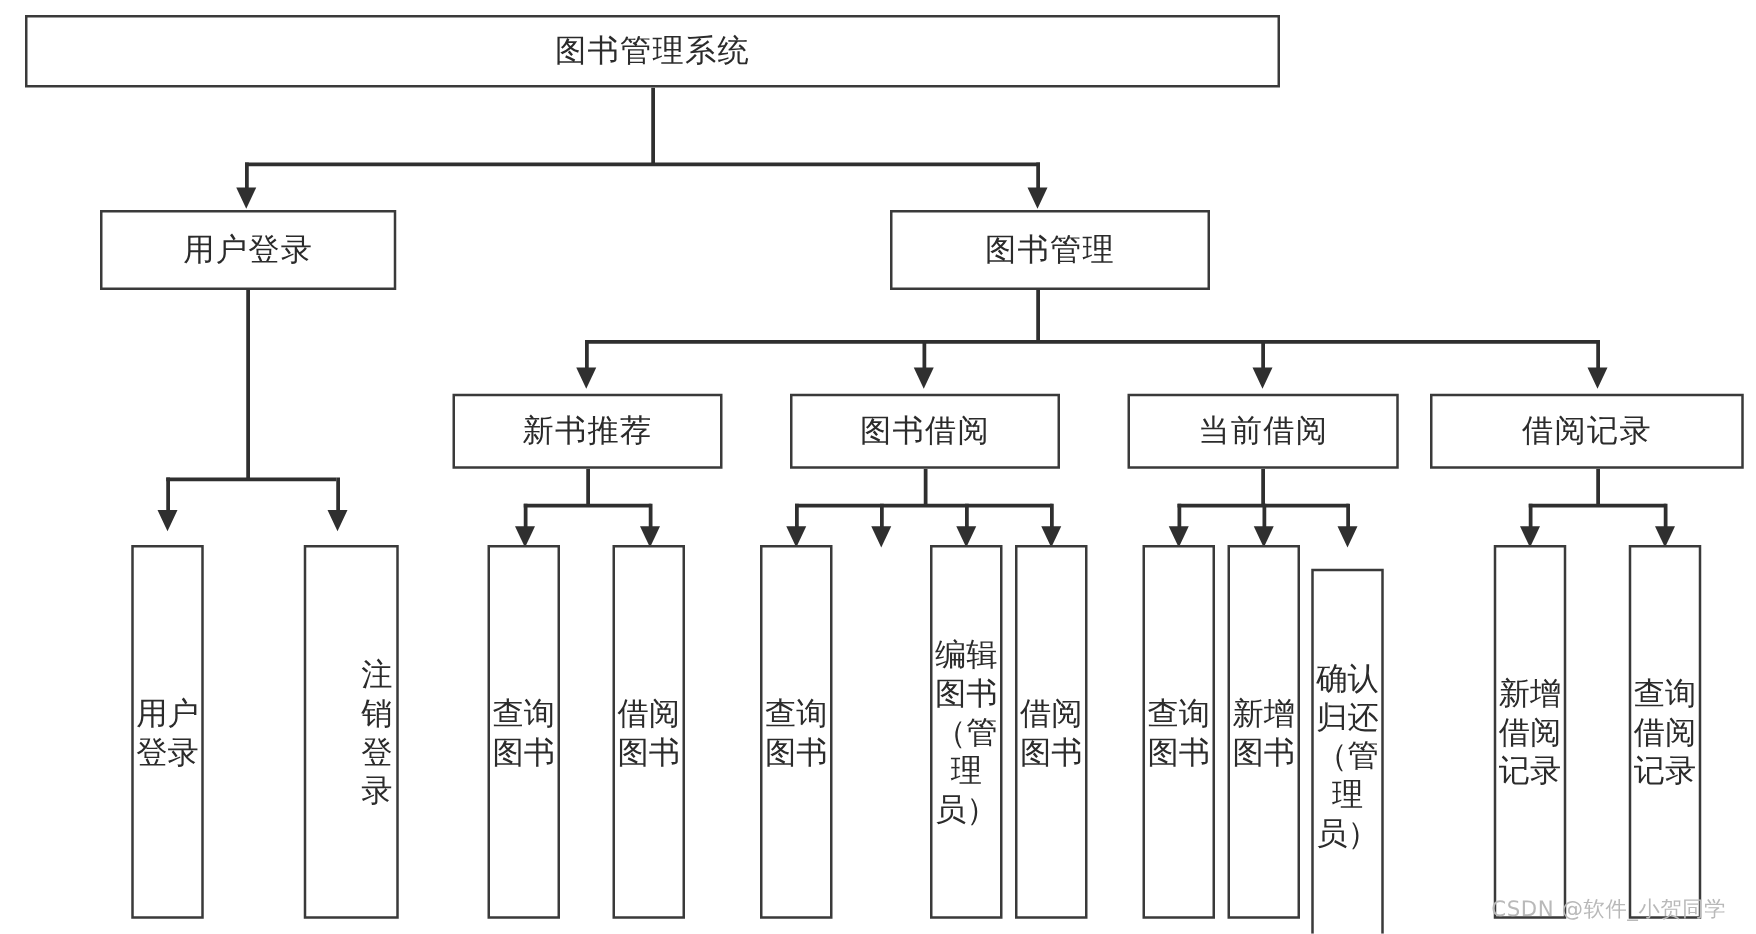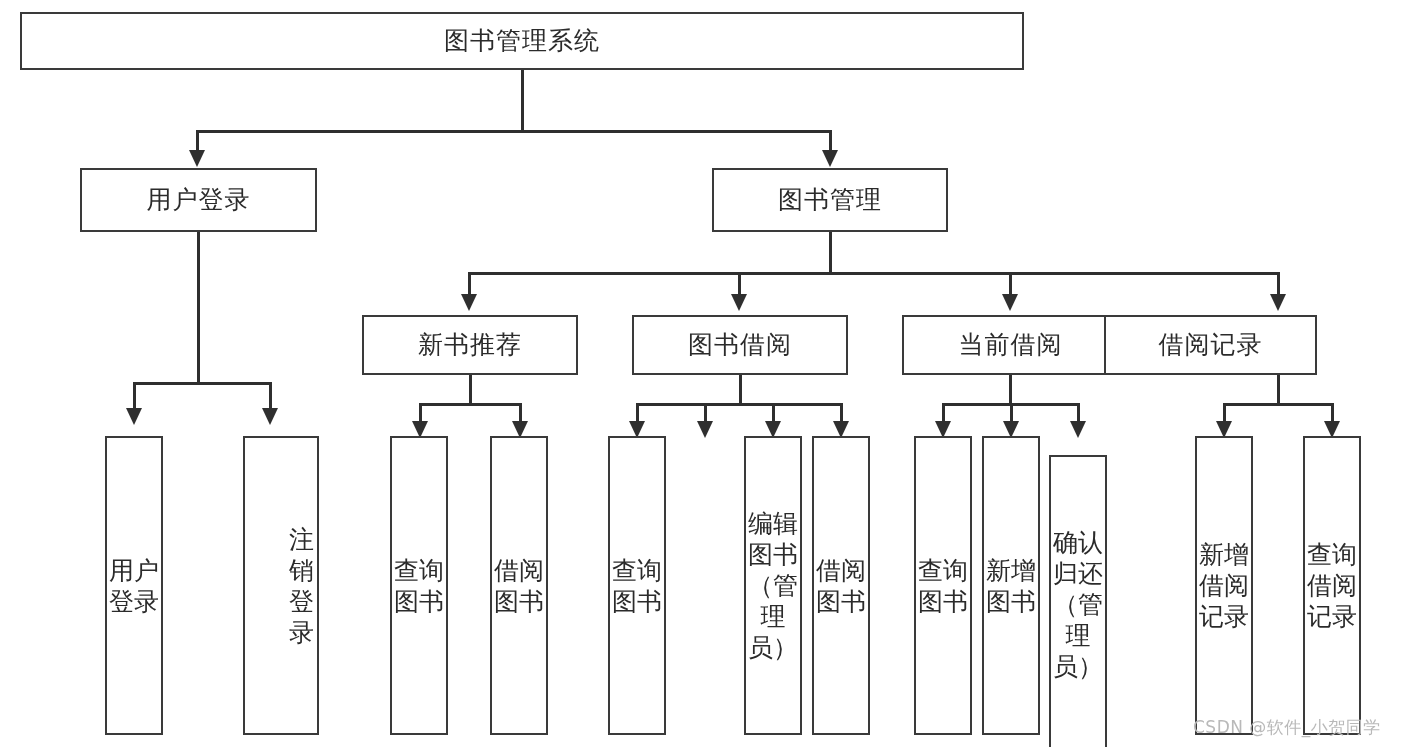--- a/index.html
+++ b/index.html
@@ -91,21 +91,21 @@
   <div class="ln hl" style="left:196px; top:130px; width:636px; height:2.5px;"></div>
 
   <div class="ln vl" style="left:196px; top:130px; width:2.5px; height:22px;"></div>
   <div class="arrow" style="left:189px; top:150px;"></div>
   <div class="ln vl" style="left:829px; top:130px; width:2.5px; height:22px;"></div>
   <div class="arrow" style="left:822px; top:150px;"></div>
 
   <div class="node horiz" style="left:80px; top:168px; width:237px; height:64px;">
     <span>用户登录</span>
   </div>
-  <div class="node horiz" style="left:712px; top:168px; width:236px; height:64px;justify-content:center;">
+  <div class="node horiz" style="left:712px; top:168px; width:256px; height:64px;justify-content:center;">
     <span>图书管理</span>
   </div>
 
   <div class="ln vl" style="left:197px; top:232px; width:2.5px; height:152px;"></div>
   <div class="ln hl" style="left:133px; top:382px; width:136px; height:2.5px;"></div>
   <div class="ln vl" style="left:133px; top:382px; width:2.5px; height:28px;"></div>
   <div class="arrow" style="left:126px; top:408px;"></div>
   <div class="ln vl" style="left:269px; top:382px; width:2.5px; height:28px;"></div>
   <div class="arrow" style="left:262px; top:408px;"></div>
 
@@ -122,21 +122,21 @@
 
   <div class="node horiz" style="left:362px; top:315px; width:216px; height:60px;">
     <span>新书推荐</span>
   </div>
   <div class="node horiz" style="left:632px; top:315px; width:216px; height:60px;">
     <span>图书借阅</span>
   </div>
   <div class="node horiz" style="left:902px; top:315px; width:217px; height:60px;">
     <span>当前借阅</span>
   </div>
-  <div class="node horiz" style="left:1104px; top:315px; width:213px; height:60px;">
+  <div class="node horiz" style="left:1144px; top:315px; width:251px; height:60px;">
     <span>借阅记录</span>
   </div>
 
   <div class="ln vl" style="left:469px; top:375px; width:2.5px; height:30px;"></div>
   <div class="ln hl" style="left:419px; top:403px; width:102px; height:2.5px;"></div>
   <div class="ln vl" style="left:419px; top:403px; width:2.5px; height:22px;"></div>
   <div class="arrow" style="left:412px; top:421px;"></div>
   <div class="ln vl" style="left:519px; top:403px; width:2.5px; height:22px;"></div>
   <div class="arrow" style="left:512px; top:421px;"></div>
 

